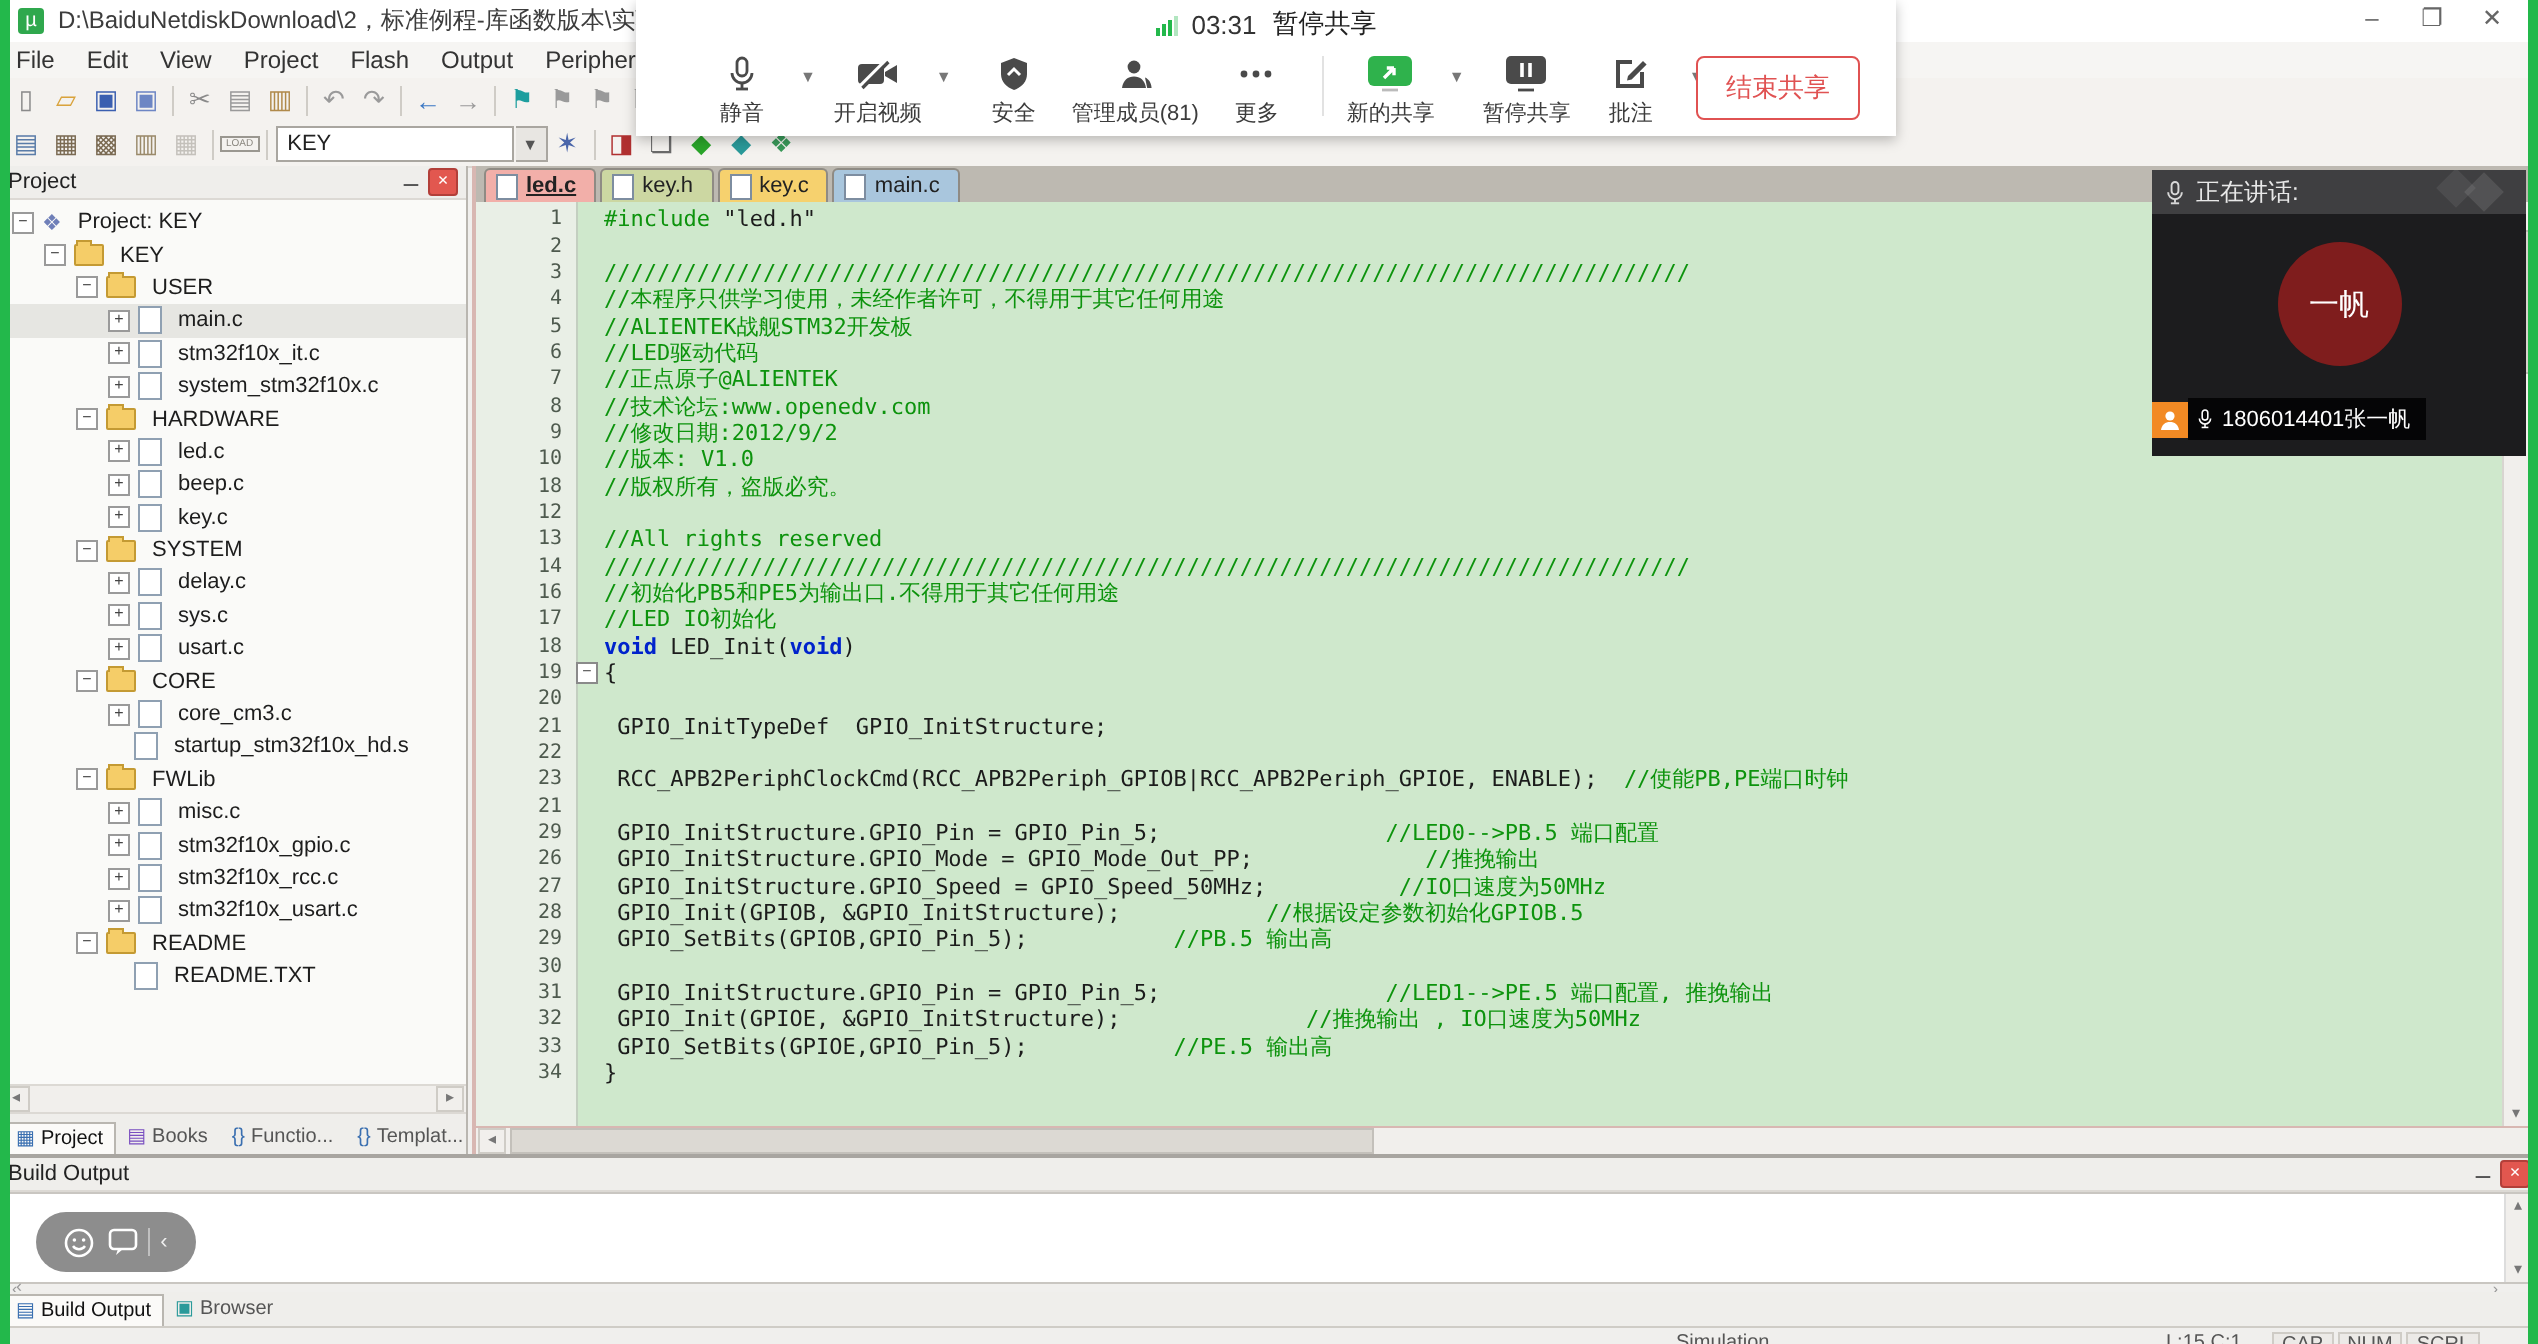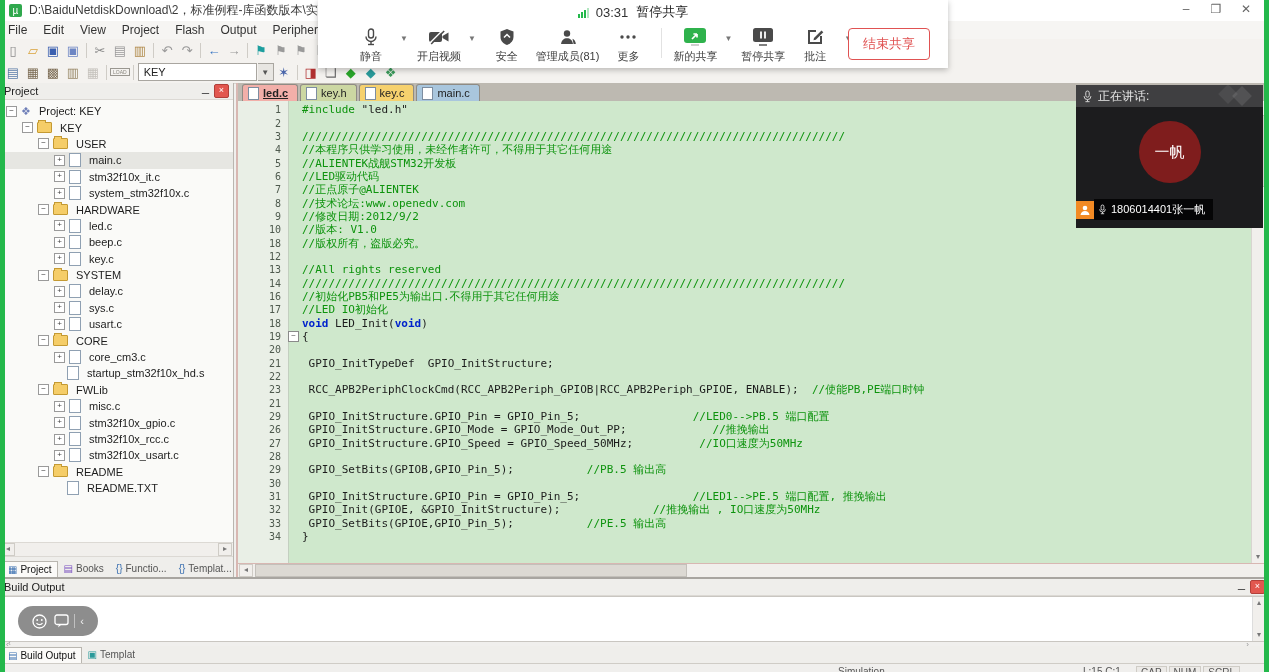--- a/index.html
+++ b/index.html
@@ -509,20 +509,21 @@
             <span class="ctext"><span class="tx"> GPIO_InitStructure.GPIO_Mode = GPIO_Mode_Out_PP;             </span><span class="cm">//推挽输出</span></span>
           </div>
           <div class="cline">
             <span class="lnum">27</span>
             <span class="fold"></span>
             <span class="ctext"><span class="tx"> GPIO_InitStructure.GPIO_Speed = GPIO_Speed_50MHz;          </span><span class="cm">//IO口速度为50MHz</span></span>
           </div>
           <div class="cline">
             <span class="lnum">28</span>
             <span class="fold"></span>
+            <span class="ctext"><span class="tx"> GPIO_Init(GPIOB, &amp;GPIO_InitStructure);           </span><span class="cm">//根据设定参数初始化GPIOB.5</span></span>
           </div>
           <div class="cline">
             <span class="lnum">29</span>
             <span class="fold"></span>
             <span class="ctext"><span class="tx"> GPIO_SetBits(GPIOB,GPIO_Pin_5);           </span><span class="cm">//PB.5 输出高</span></span>
           </div>
           <div class="cline">
             <span class="lnum">30</span>
             <span class="fold"></span>
             <span class="ctext"></span>
@@ -579,21 +580,21 @@
   </div>
 </div>
 
 <div id="outtabs" class="abs">
     <div class="ptab active">
       <span class="ticon" style="color: rgb(58, 111, 176);">▤</span>
       <span>Build Output</span>
     </div>
     <div class="ptab">
       <span class="ticon" style="color: rgb(42, 154, 154);">▣</span>
-      <span>Templat</span>
+      <span>Browser</span>
     </div>
   </div>
 
 <div id="statusbar" class="abs">
   <span class="status-item" style="left:838px">Simulation</span>
   <span class="status-item" style="left:1083px">L:15 C:1</span>
   <span class="status-item" style="left:1136px" id="status-flags"><span class="flagbox">CAP</span><span class="flagbox">NUM</span><span class="flagbox">SCRL</span></span>
 </div>
 
 <div id="meetbar" class="abs">

